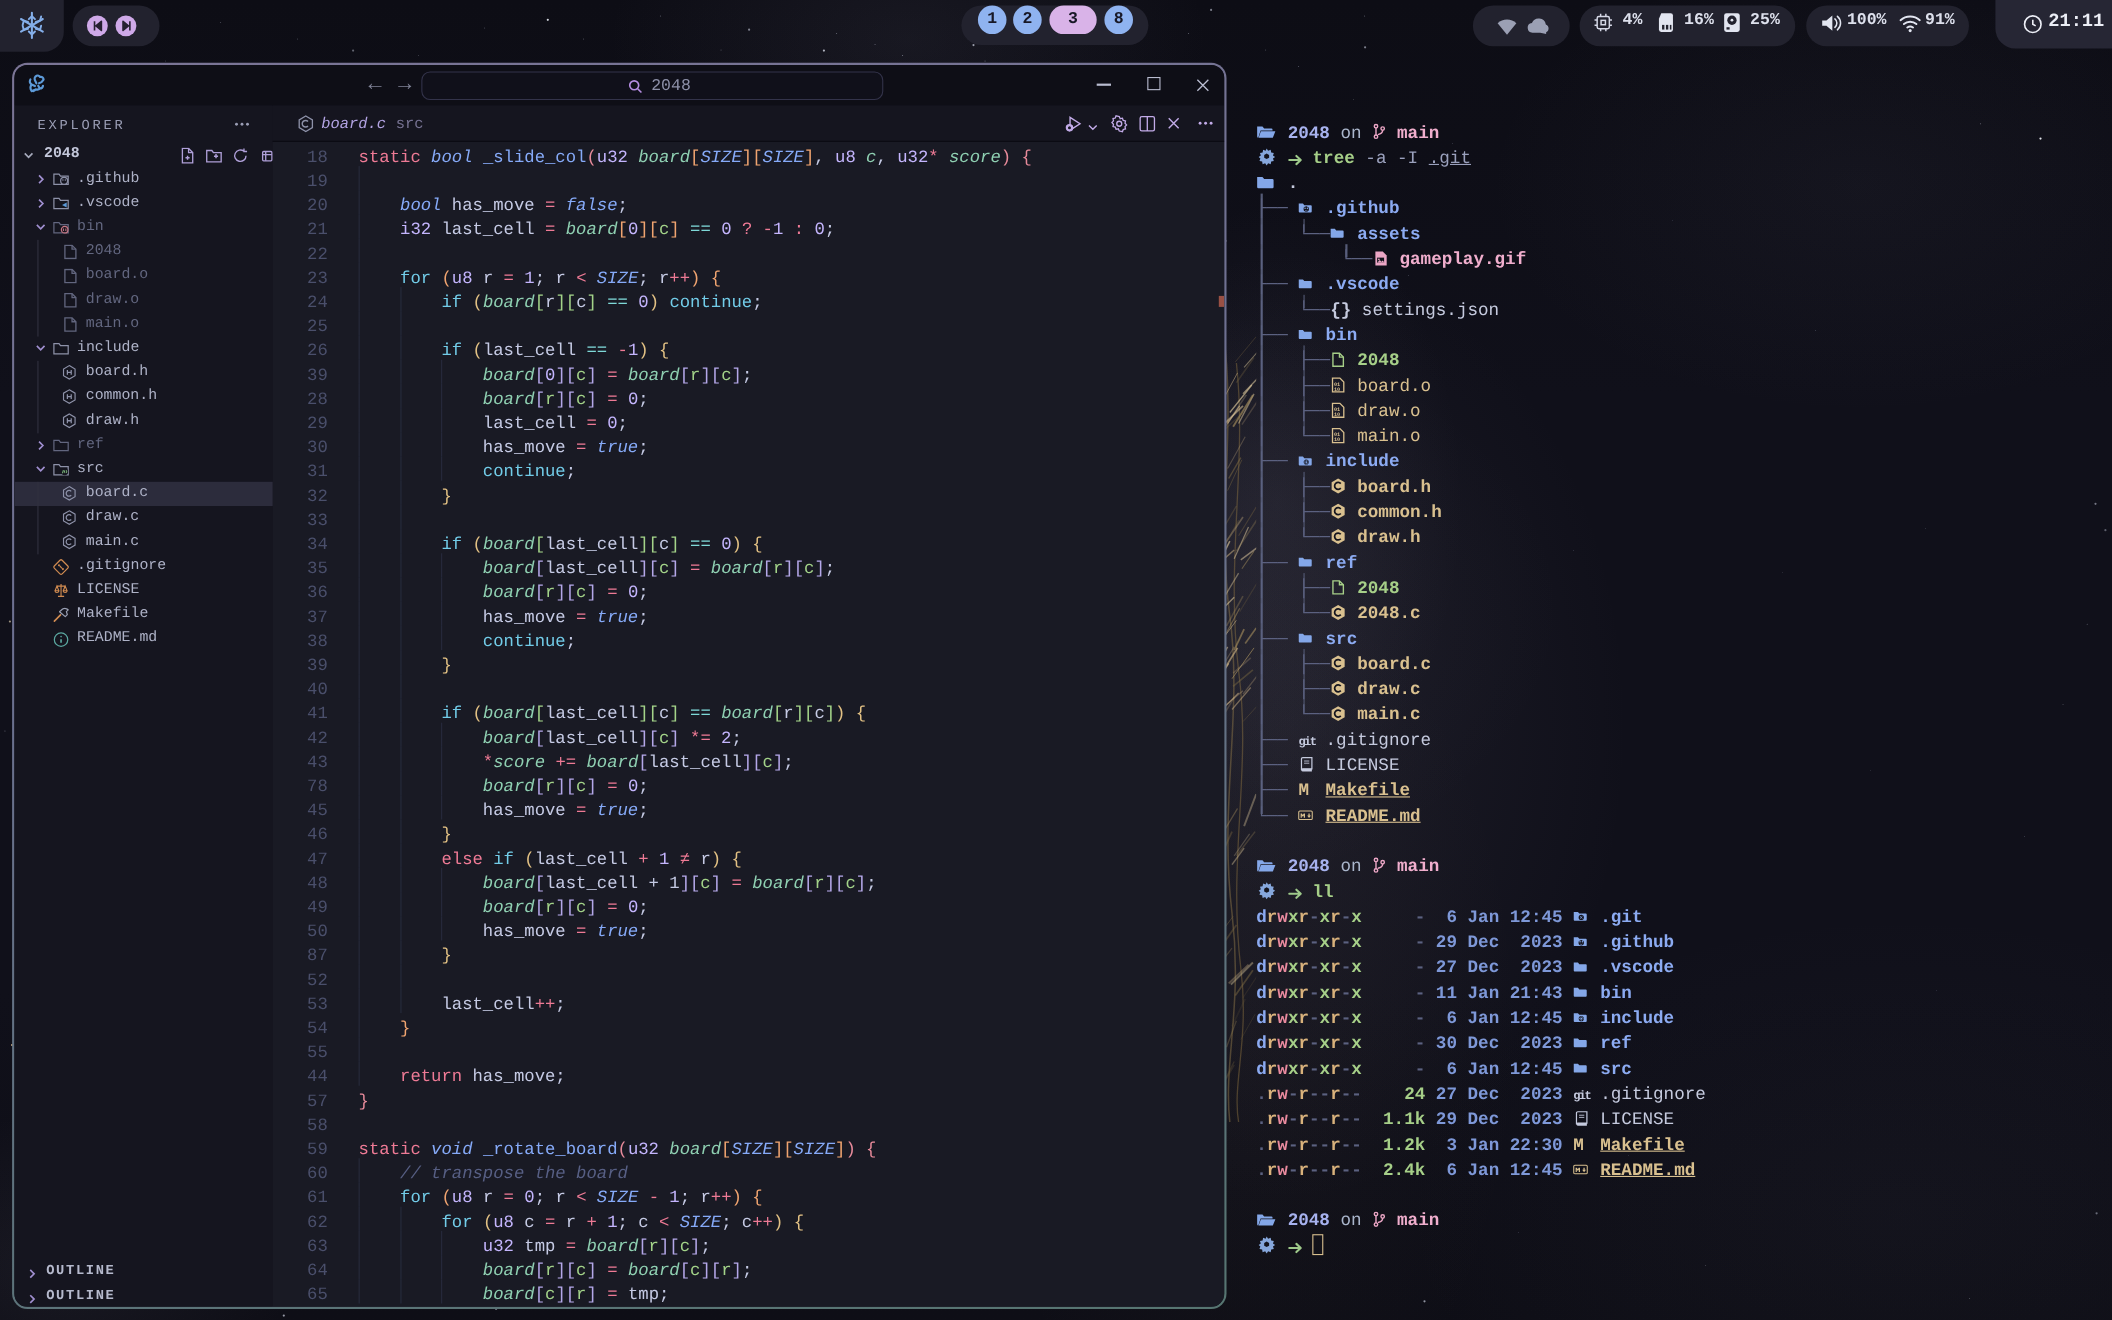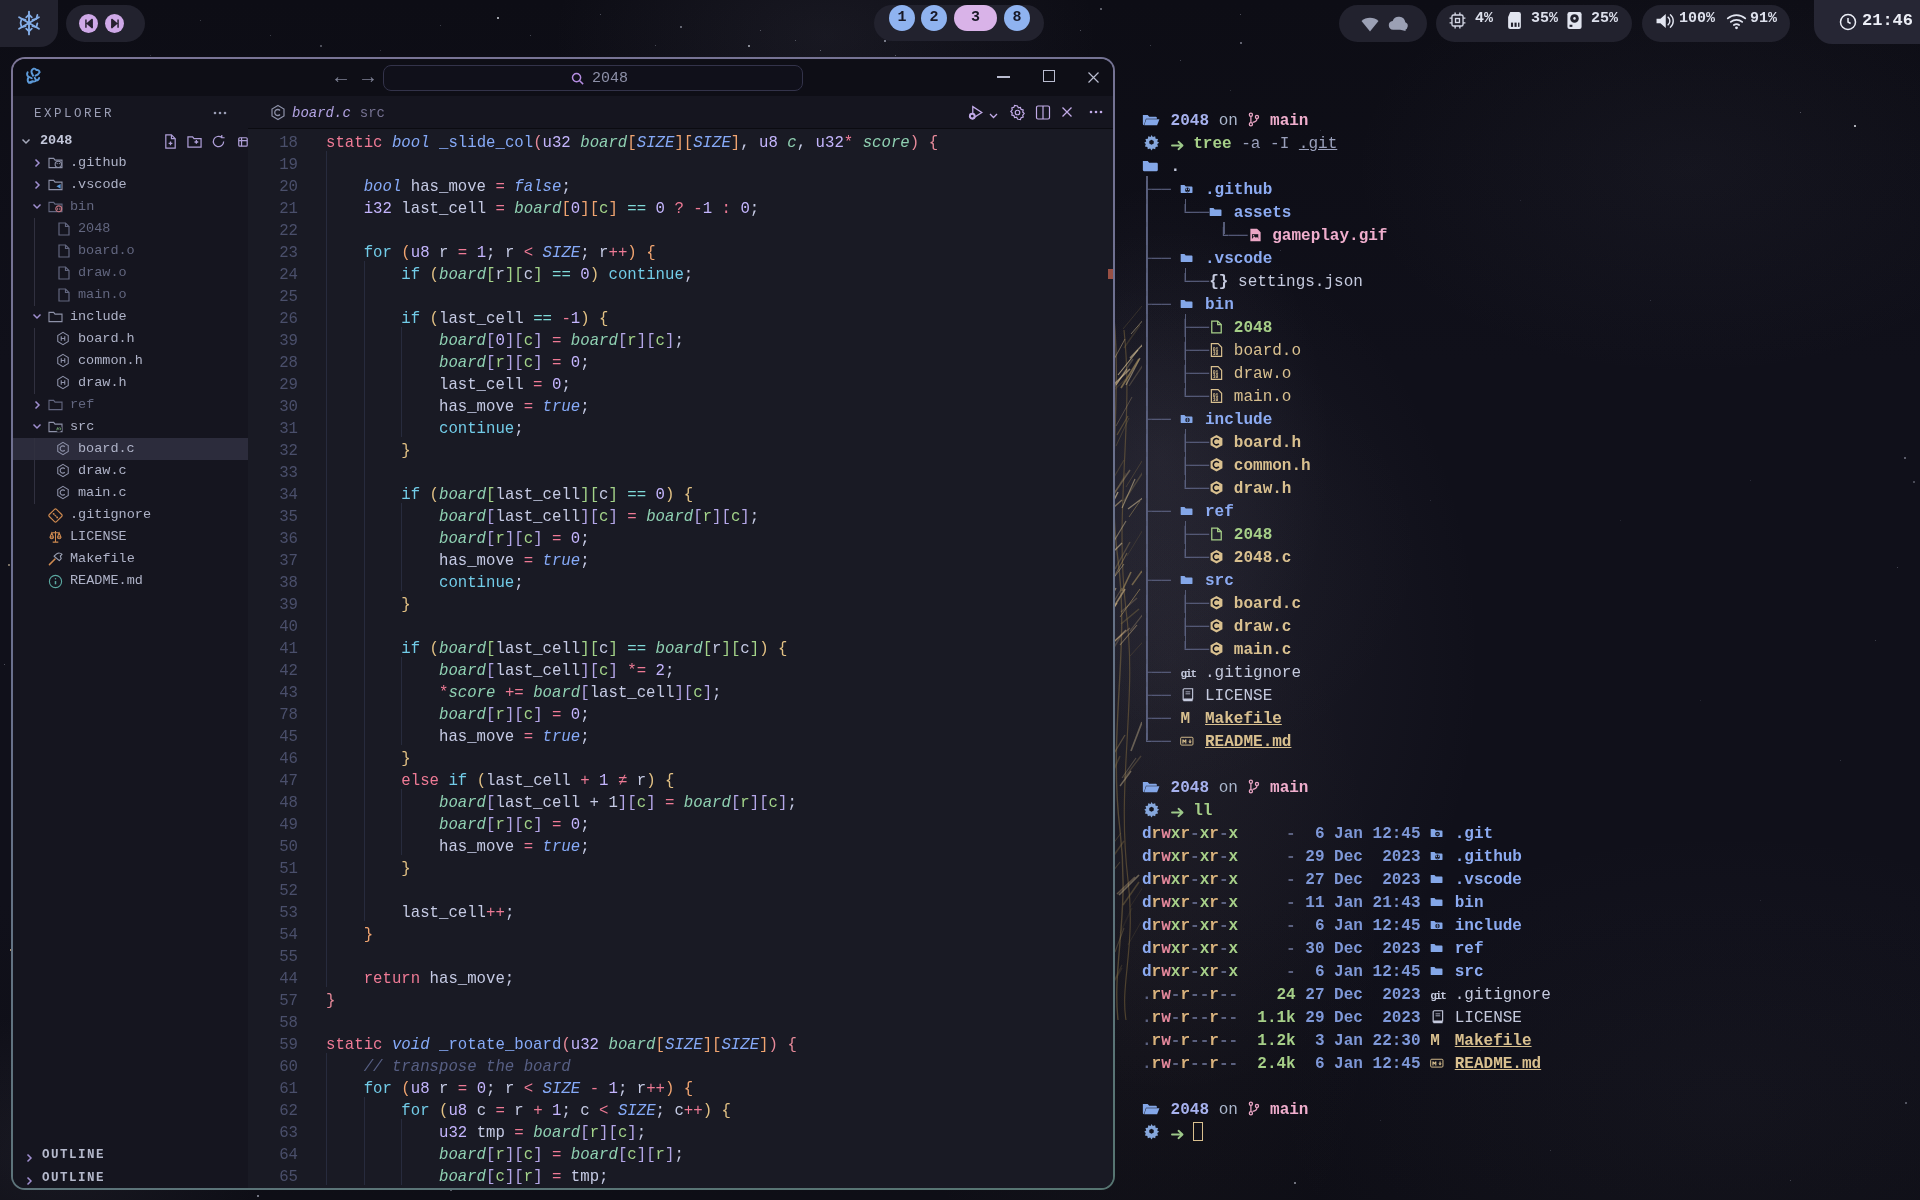--- a/index.html
+++ b/index.html
@@ -244,39 +244,39 @@
     <rect x="12" y="16" width="3" height="6" fill="#22222e"></rect>
     <rect x="17" y="16" width="2" height="6" fill="#22222e"></rect>
   </svg>
 <svg class="abs" style="left:1566px;top:11px" width="17" height="19" viewBox="0 0 24 26" fill="#e2e5f0">
     <rect x="2" y="1" width="20" height="24" rx="3"></rect>
     <circle cx="12" cy="10" r="6" fill="#22222e"></circle>
     <circle cx="12" cy="10" r="1.8" fill="#e2e5f0"></circle>
     <rect x="5" y="19" width="4" height="3" fill="#22222e"></rect>
   </svg>
 <span class="mtxt" style="left:1475px">4%</span>
-<span class="mtxt" style="left:1531px">35%</span>
+<span class="mtxt" style="left:1531px">16%</span>
 <span class="mtxt" style="left:1591px">25%</span>
 <div class="mod pill" id="m-aud"></div>
 <svg class="abs" style="left:1655px;top:12px" width="20" height="18" viewBox="0 0 26 22" fill="#e2e5f0">
     <path d="M2 8h5l7-6v18l-7-6H2z"></path>
     <path d="M17 6a6.5 6.5 0 0 1 0 10M20 3a10.5 10.5 0 0 1 0 16" stroke="#e2e5f0" stroke-width="1.8" fill="none" stroke-linecap="round"></path>
   </svg>
 <svg class="abs" style="left:1726px;top:12px" width="21" height="18" viewBox="0 0 24 20" fill="none" stroke="#e2e5f0" stroke-width="2" stroke-linecap="round">
     <path d="M2 7a15 15 0 0 1 20 0M5.5 11a10 10 0 0 1 13 0M9 14.6a5.5 5.5 0 0 1 6 0"></path>
     <circle cx="12" cy="17.8" r="1.6" fill="#e2e5f0" stroke="none"></circle>
   </svg>
 <span class="mtxt" style="left:1679px">100%</span>
 <span class="mtxt" style="left:1750px">91%</span>
 <div class="mod" id="m-clk"></div>
 <svg class="abs" style="left:1839px;top:13px" width="18" height="18" viewBox="0 0 24 24" fill="none" stroke="#eceef6" stroke-width="2">
     <circle cx="12" cy="12" r="10"></circle>
     <path d="M12 6.5V12l3.5 2"></path>
   </svg>
-<span id="clktxt">21:46</span>
+<span id="clktxt">21:11</span>
 <div id="win">
     <div id="wini">
       <div id="titlebar"></div>
       <svg class="abs" style="left:12px;top:8px" width="18" height="18" viewBox="0 0 24 24" fill="none" stroke="#5d9ad8" stroke-width="2.6" stroke-linecap="round" stroke-linejoin="round">
 <path d="M5 21c-1.5-2-2-5 0-8M5 13c-2-1-3-3.5-1.5-6M5 13l4 2M5 21l5-2M10 19c2 .5 4 .2 5-1M10 19c-.6 1.2-1.8 2-3 2.2M15 18c2 0 3.5-1.5 3.8-3.4M15 18l-2-3.5M9 8c-1-2 0-4.5 2-5.5M11 2.5c1.5-.8 3.5 0 4.2 1.5M9 8l1.8 3.6M15.5 4c2-.5 3.8 1 4 3M19.5 7l-2.5 3.2M17 10.2l-3 1.3"></path>
       </svg>
       <span class="navarr" style="left:318px;top:6px">←</span>
       <span class="navarr" style="left:345px;top:6px">→</span>
       <div id="srch">
         <svg class="abs" style="left:186px;top:5px" width="15" height="15" viewBox="0 0 24 24" fill="none" stroke="#b48ce0" stroke-width="2.4">
@@ -633,21 +633,21 @@
       <div class="ln" style="left:245px;top:752px">49</div>
       <div class="cl" style="left:313px;top:752px">            <span class="ti">board</span><span class="p4">[</span><span class="g">r</span><span class="p4">]</span><span class="p4">[</span><span class="g">c</span><span class="p4">]</span> <span class="k">=</span> <span class="o">0</span>;</div>
       <div class="guide" style="left:313px;top:752px;height:22px;background:#272b3d"></div>
       <div class="guide" style="left:351px;top:752px;height:22px;background:#272b3d"></div>
       <div class="guide" style="left:388px;top:752px;height:22px;background:#272b3d"></div>
       <div class="ln" style="left:245px;top:774px">50</div>
       <div class="cl" style="left:313px;top:774px">            has_move <span class="k">=</span> <span class="bi">true</span>;</div>
       <div class="guide" style="left:313px;top:774px;height:22px;background:#272b3d"></div>
       <div class="guide" style="left:351px;top:774px;height:22px;background:#272b3d"></div>
       <div class="guide" style="left:388px;top:774px;height:22px;background:#272b3d"></div>
-      <div class="ln" style="left:245px;top:796px">51</div>
+      <div class="ln" style="left:245px;top:796px">87</div>
       <div class="cl" style="left:313px;top:796px">        <span class="p3">}</span></div>
       <div class="guide" style="left:313px;top:796px;height:22px;background:#272b3d"></div>
       <div class="guide" style="left:351px;top:796px;height:22px;background:#272b3d"></div>
       <div class="ln" style="left:245px;top:818px">52</div>
       <div class="guide" style="left:313px;top:818px;height:22px;background:#272b3d"></div>
       <div class="guide" style="left:351px;top:818px;height:22px;background:#272b3d"></div>
       <div class="ln" style="left:245px;top:840px">53</div>
       <div class="cl" style="left:313px;top:840px">        last_cell<span class="k">++</span>;</div>
       <div class="guide" style="left:313px;top:840px;height:22px;background:#272b3d"></div>
       <div class="guide" style="left:351px;top:840px;height:22px;background:#272b3d"></div>

